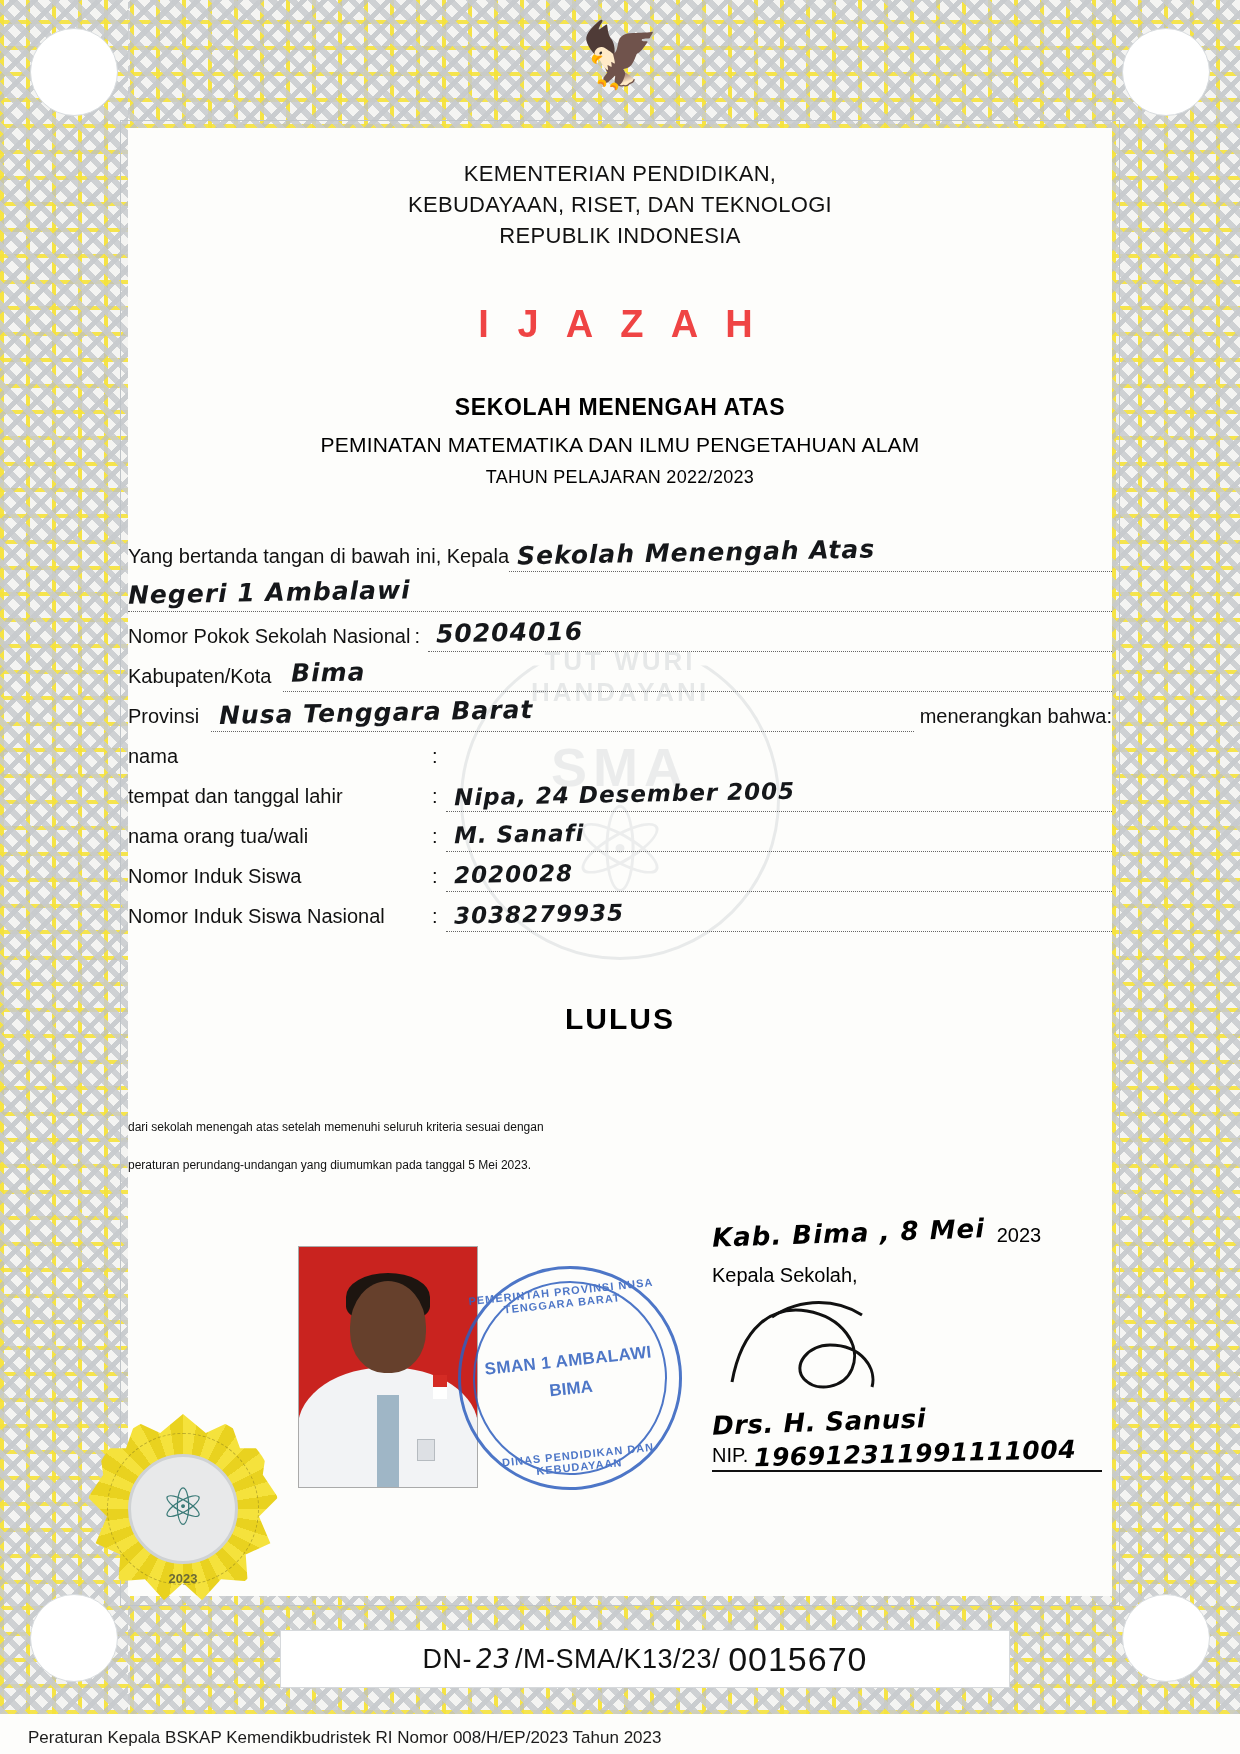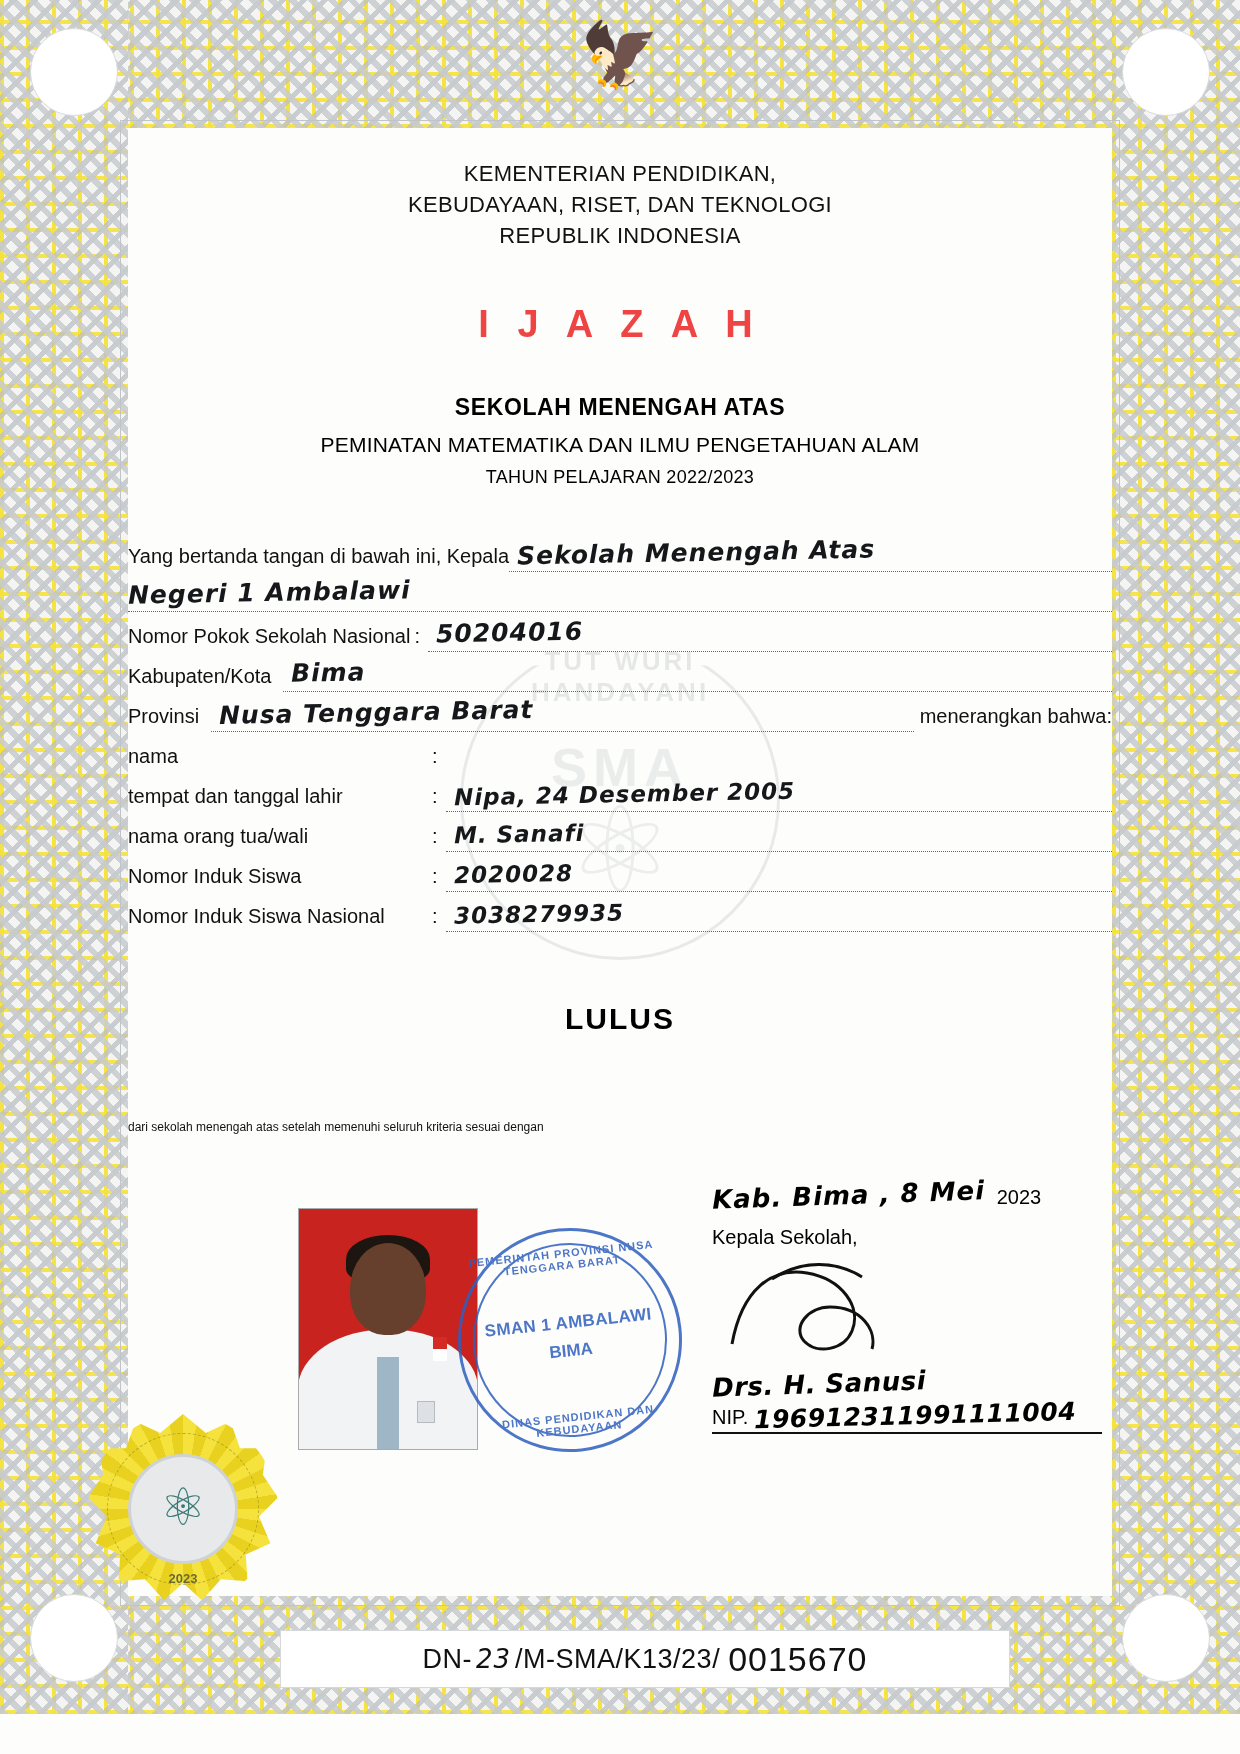--- a/index.html
+++ b/index.html
@@ -675,20 +675,21 @@
         <span class="colon">:</span>
         <span class="fill">
           <span class="hand small">3038279935</span>
         </span>
       </div>
 
       <div class="lulus">LULUS</div>
 
       <div class="para">
         <span class="l2">dari sekolah menengah atas setelah  memenuhi seluruh kriteria  sesuai dengan</span>
+        <span class="l2">peraturan  perundang-undangan  yang diumumkan pada  tanggal 5 Mei 2023.</span>
       </div>
 
       <div id="sign-area">
 
         <div id="photo">
           <div class="body"></div>
           <div class="tie"></div>
           <div class="hair"></div>
           <div class="head"></div>
           <div class="badge"></div>
@@ -742,14 +743,15 @@
     <div class="year-tag">2023</div>
   </div>
 
   <div id="serial">
     <span class="dn">DN-</span>
     <span class="hand-num">23</span>
     <span class="dn">/M-SMA/K13/23/</span>
     <span class="bignum">0015670</span>
   </div>
 
+  <div id="footnote">Peraturan Kepala BSKAP Kemendikbudristek RI Nomor 008/H/EP/2023 Tahun 2023</div>
 
 </div>
 
 </body></html>

